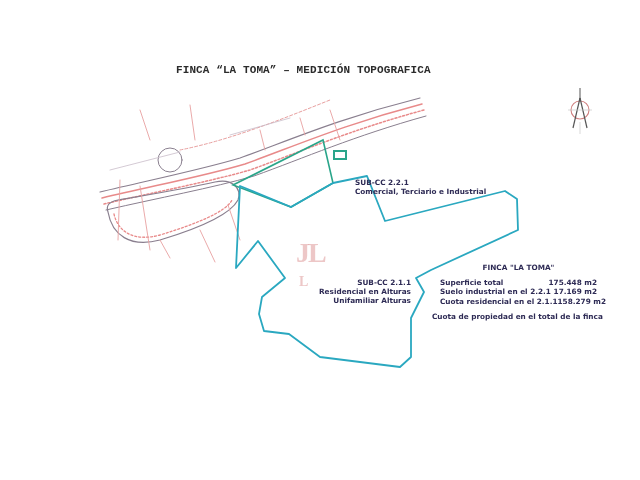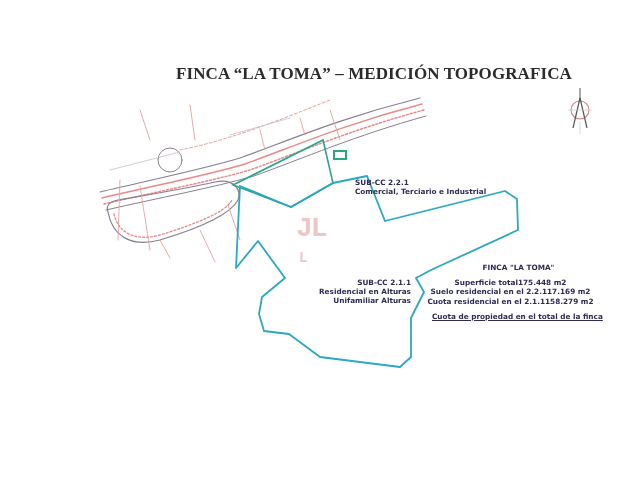--- a/index.html
+++ b/index.html
@@ -1,31 +1,31 @@
 <!DOCTYPE html>
 <html><head>
 <meta charset="utf-8">
 <style>
   html, body { margin:0; padding:0; background:#ffffff; }
   body { width:640px; height:480px; position:relative; overflow:hidden;
          font-family:"DejaVu Serif", serif; }
-  .title { position:absolute; left:176px; top:64px; font-family:Liberation Serif, serif;
-           font-weight:bold; font-size:17px; color:#2b2b2b; letter-spacing:0.1px; white-space:nowrap; }
+  .title { position:absolute; left:176px; top:64px; font-family:Liberation Mono, monospace;
+           font-weight:bold; font-size:11px; color:#2b2b2b; letter-spacing:0.1px; white-space:nowrap; }
   svg.map { position:absolute; left:0; top:0; }
   .label { position:absolute; font-family:"DejaVu Sans", sans-serif; font-weight:bold;
            color:#2e2b55; font-size:7.3px; line-height:9px; white-space:nowrap;margin-top:30px; }
   .legend-box { position:absolute; left:333px; top:150px; width:14px; height:10px;
                 border:2px solid #2aa58a; box-sizing:border-box; }
-  .watermark { position:absolute; font-family:Liberation Mono, monospace; font-weight:bold;
-               color:rgba(214,130,130,0.45); }
+  .watermark { position:absolute; font-family:Liberation Serif, serif; font-weight:bold;
+               color:rgba(214,130,130,0.45);margin-top:24px; }
   .info { position:absolute; left:432px; top:263px; font-family:"DejaVu Sans", sans-serif;
           font-weight:bold; color:#2e2b55; font-size:7.3px; line-height:9.5px; }
-  .info .row { display:flex; width:157px; justify-content:center; white-space:nowrap; }
+  .info .row { display:flex; width:157px; justify-content:space-between; white-space:nowrap;margin-left:8px; }
   .info .head { text-align:center; width:157px; margin-bottom:5px; margin-left:8px; }
-  .info .quota { margin-top:6px; white-space:nowrap;text-decoration:underline; }
+  .info .quota { margin-top:6px; white-space:nowrap; }
 </style>
 </head>
 <body>
 
 <div class="title">FINCA “LA TOMA” – MEDICIÓN TOPOGRAFICA</div>
 
 <svg class="map" width="640" height="480" viewBox="0 0 640 480">
 
   <g fill="none" stroke-linecap="round">
     <path d="M100,192 C150,180 200,170 240,158 C290,140 340,118 420,98" stroke="#8a7f8f" stroke-width="1.2"></path>
@@ -71,21 +71,21 @@
   <div>Unifamiliar Alturas</div>
 </div>
 
 <div class="info">
   <div class="head">FINCA "LA TOMA"</div>
   <div class="row">
     <span>Superficie total</span>
     <span>175.448 m2</span>
   </div>
   <div class="row">
-    <span>Suelo residencial en el 2.2.1</span>
+    <span>Suelo industrial en el 2.2.1</span>
     <span>17.169 m2</span>
   </div>
   <div class="row">
     <span>Cuota residencial en el 2.1.1</span>
     <span>158.279 m2</span>
   </div>
   <div class="quota">
     <div>Cuota de propiedad en el total de la finca</div>
   </div>
 </div>

